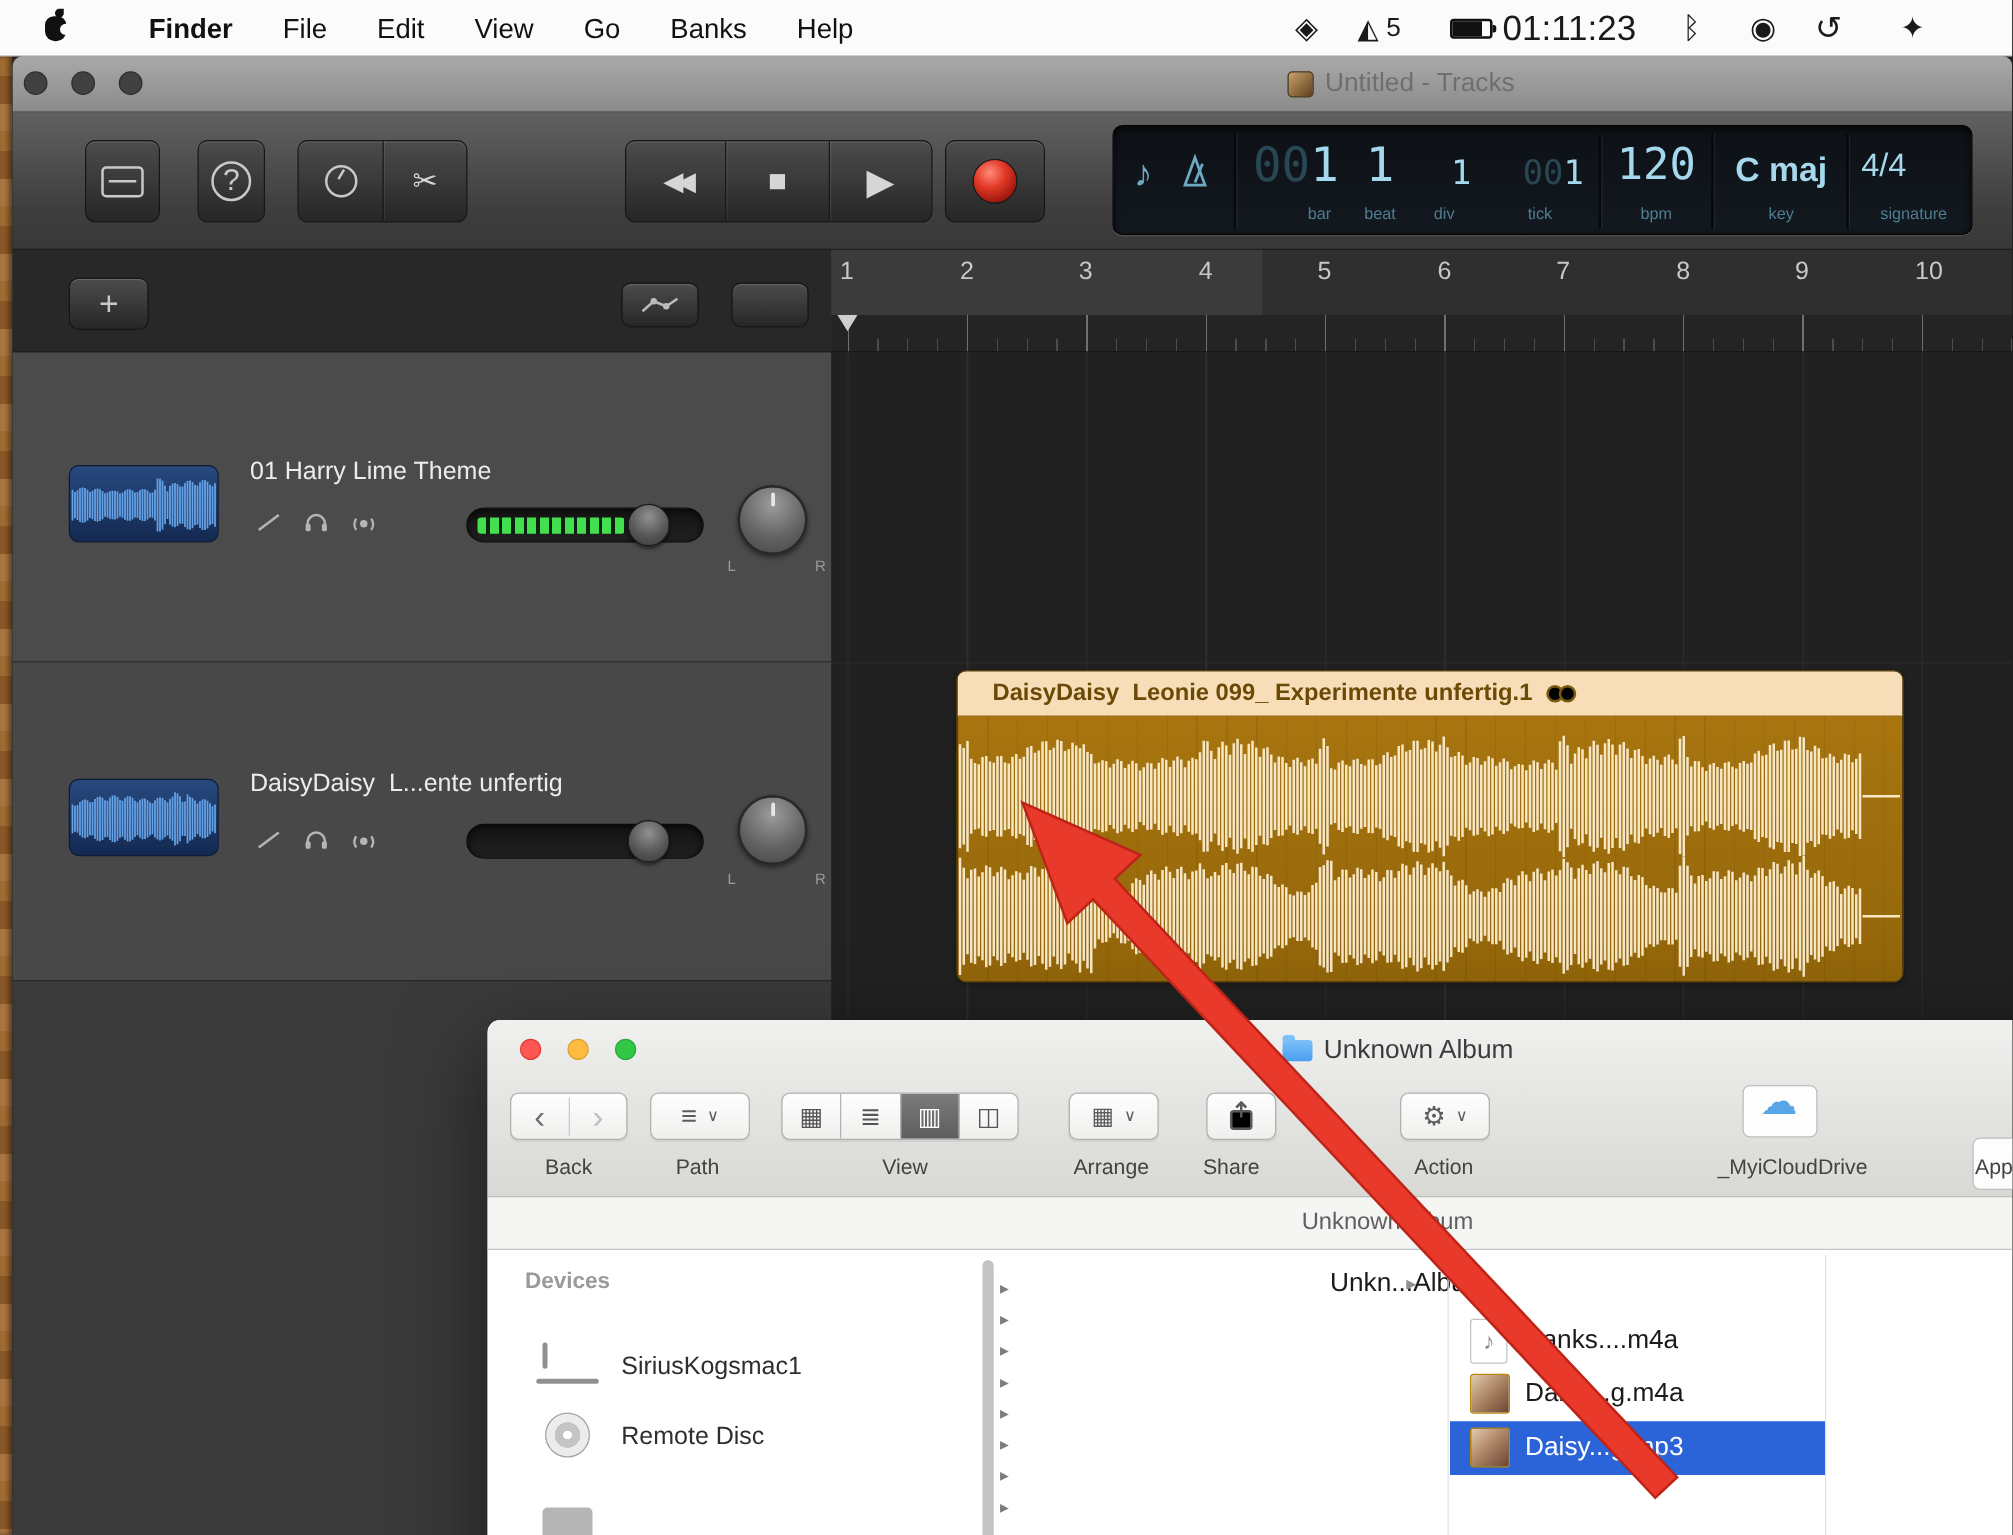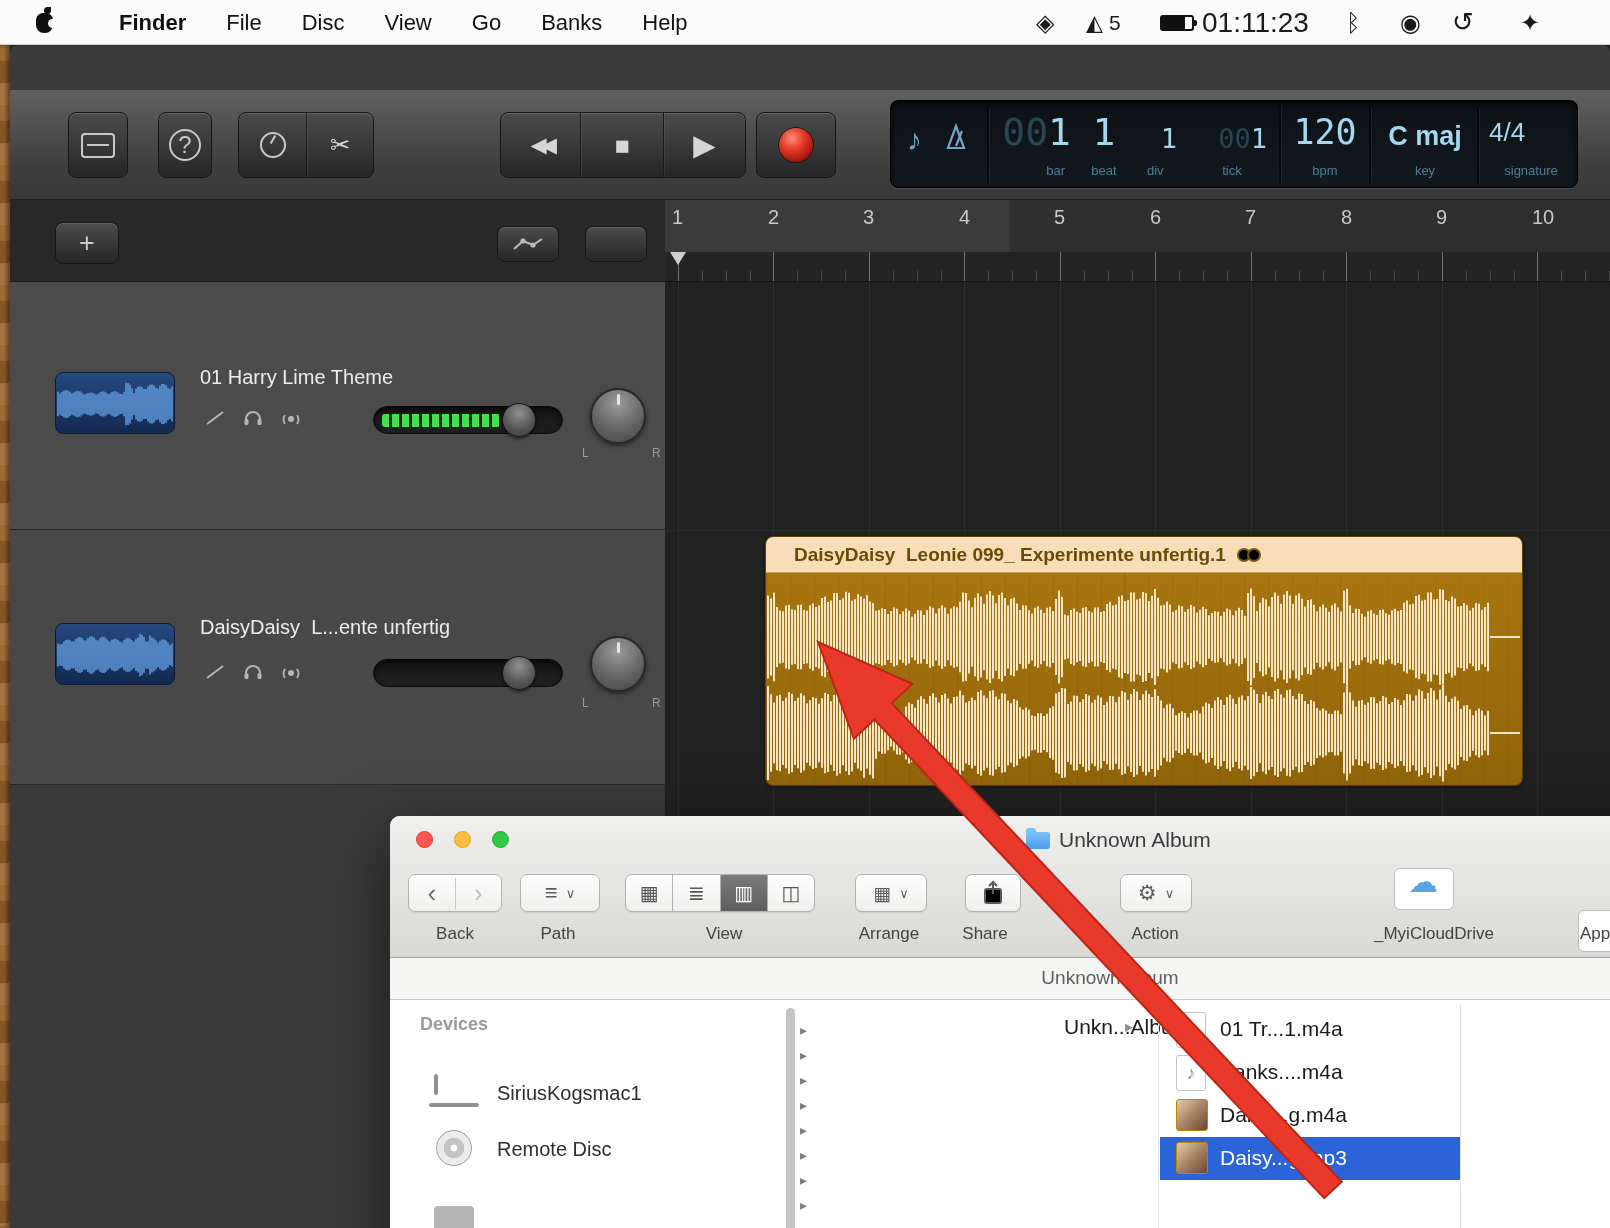--- a/index.html
+++ b/index.html
@@ -119,21 +119,21 @@
 </head>
 <body>
 
 <div class="screen">
 
   <div class="a menubar">
     <div class="a menu-left">
       <span class="apple-logo"></span>
       <span style="font-weight:bold">Finder</span>
       <span>File</span>
-      <span>Disc</span>
+      <span>Edit</span>
       <span>View</span>
       <span>Go</span>
       <span>Banks</span>
       <span>Help</span>
     </div>
     <div class="a status-icon" style="left:1036px;font-size:24px">
         <span>◈</span>
       </div>
     <div class="a status-icon" style="left:1086px;font-size:21px;gap:6px">
       <span style="font-size:22px">◭</span>
@@ -154,20 +154,29 @@
       </div>
     <div class="a status-icon" style="left:1520px;font-size:24px">
         <span>✦</span>
       </div>
   </div>
 
   <div class="a wood"></div>
 
   <div class="a gb-window">
 
+    <div class="a gb-titlebar">
+      <span class="a gb-dot" style="left:9px"></span>
+      <span class="a gb-dot" style="left:47px"></span>
+      <span class="a gb-dot" style="left:85px"></span>
+      <div class="a gb-title-group" style="left:1020px">
+        <span class="gb-doc-icon"></span>
+        <span>Untitled - Tracks</span>
+      </div>
+    </div>
 
     <div class="a gb-toolbar">
       <div class="a gb-btn" style="left:58px;top:22px;width:60px;height:66px">
         <span class="drawer-icon"></span>
       </div>
       <div class="a gb-btn" style="left:148px;top:22px;width:54px;height:66px;font-size:24px">
         <span style="border:2px solid #c9c9c9;border-radius:50%;width:32px;height:32px;display:flex;align-items:center;justify-content:center">?</span>
       </div>
       <div class="a gb-btn" style="left:228px;top:22px;width:136px;height:66px;padding:0">
         <div class="gb-cell" style="width:68px">
@@ -447,24 +456,20 @@
 
       
       <div class="a" style="left:430px;top:8px;width:338px;height:42px">
         <span class="a folder-ic" style="left:204px;top:7px;width:30px;height:22px"></span>
         <span class="a" style="left:244px;top:7px;font-size:21px;color:#1a1a1a">Unkn...Album</span>
         <span class="a" style="left:305px;top:9px;font-size:16px;color:#909090">▸</span>
       </div>
       <div class="a" style="left:768px;top:4px;width:1px;height:332px;background:#e3e3e3"></div>
 
       
-      <div class="a" style="left:770px;top:8px;width:300px;height:43px">
-        <span class="a musicfile-ic" style="left:16px;top:4px">♪</span>
-        <span class="a" style="left:60px;top:9px;font-size:21px;color:#1a1a1a">01 Tr...1.m4a</span>
-      </div>
       <div class="a" style="left:770px;top:51px;width:300px;height:43px">
         <span class="a musicfile-ic" style="left:16px;top:4px">♪</span>
         <span class="a" style="left:60px;top:9px;font-size:21px;color:#1a1a1a">Banks....m4a</span>
       </div>
       <div class="a" style="left:770px;top:94px;width:300px;height:43px">
         <span class="a photo-ic" style="left:16px;top:5px"></span>
         <span class="a" style="left:60px;top:9px;font-size:21px;color:#1a1a1a">Daisy...g.m4a</span>
       </div>
       <div class="a sel-row" style="left:770px;top:137px;width:300px;height:43px">
         <span class="a photo-ic" style="left:16px;top:5px"></span>

